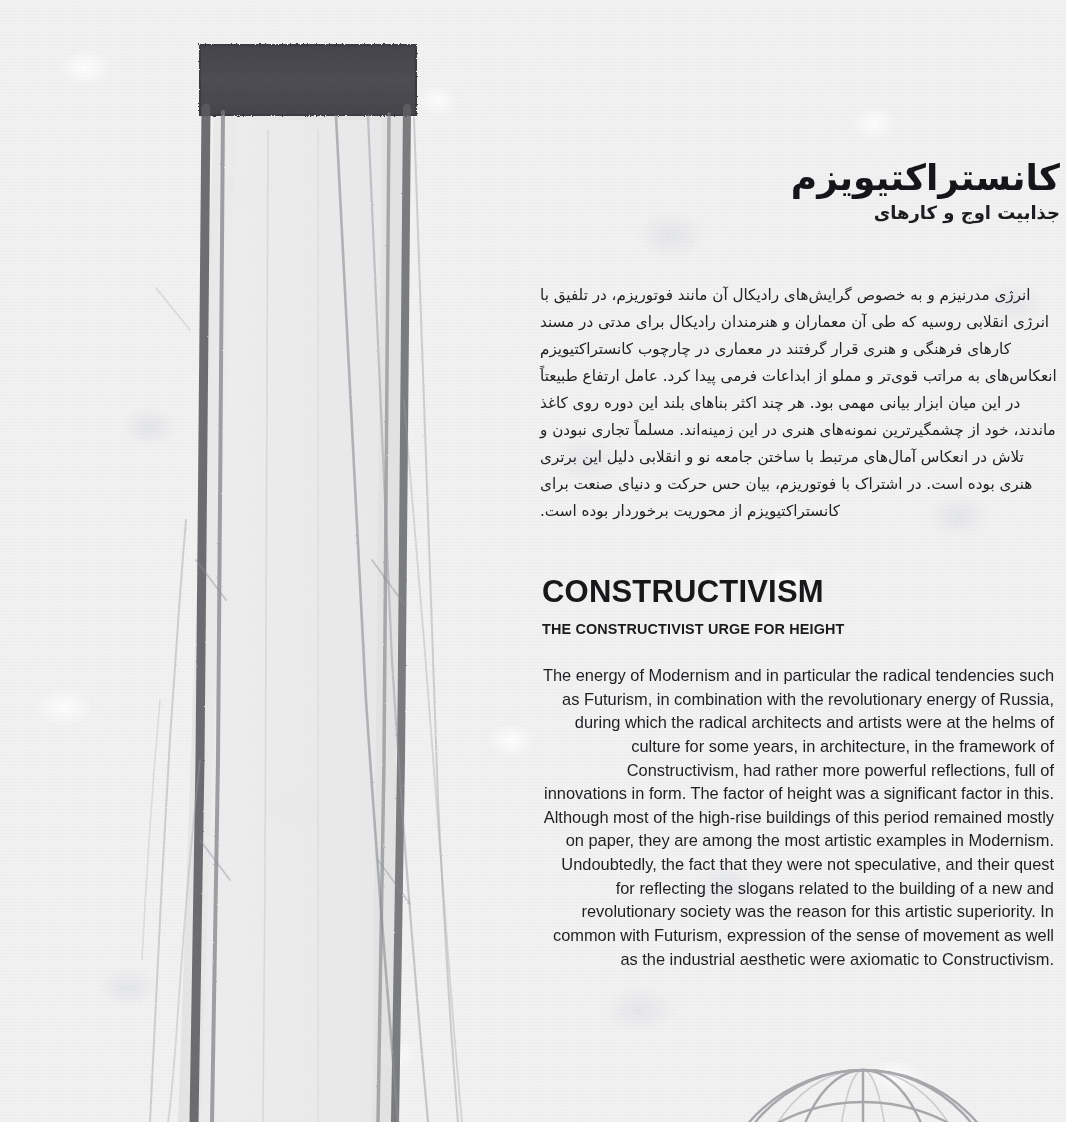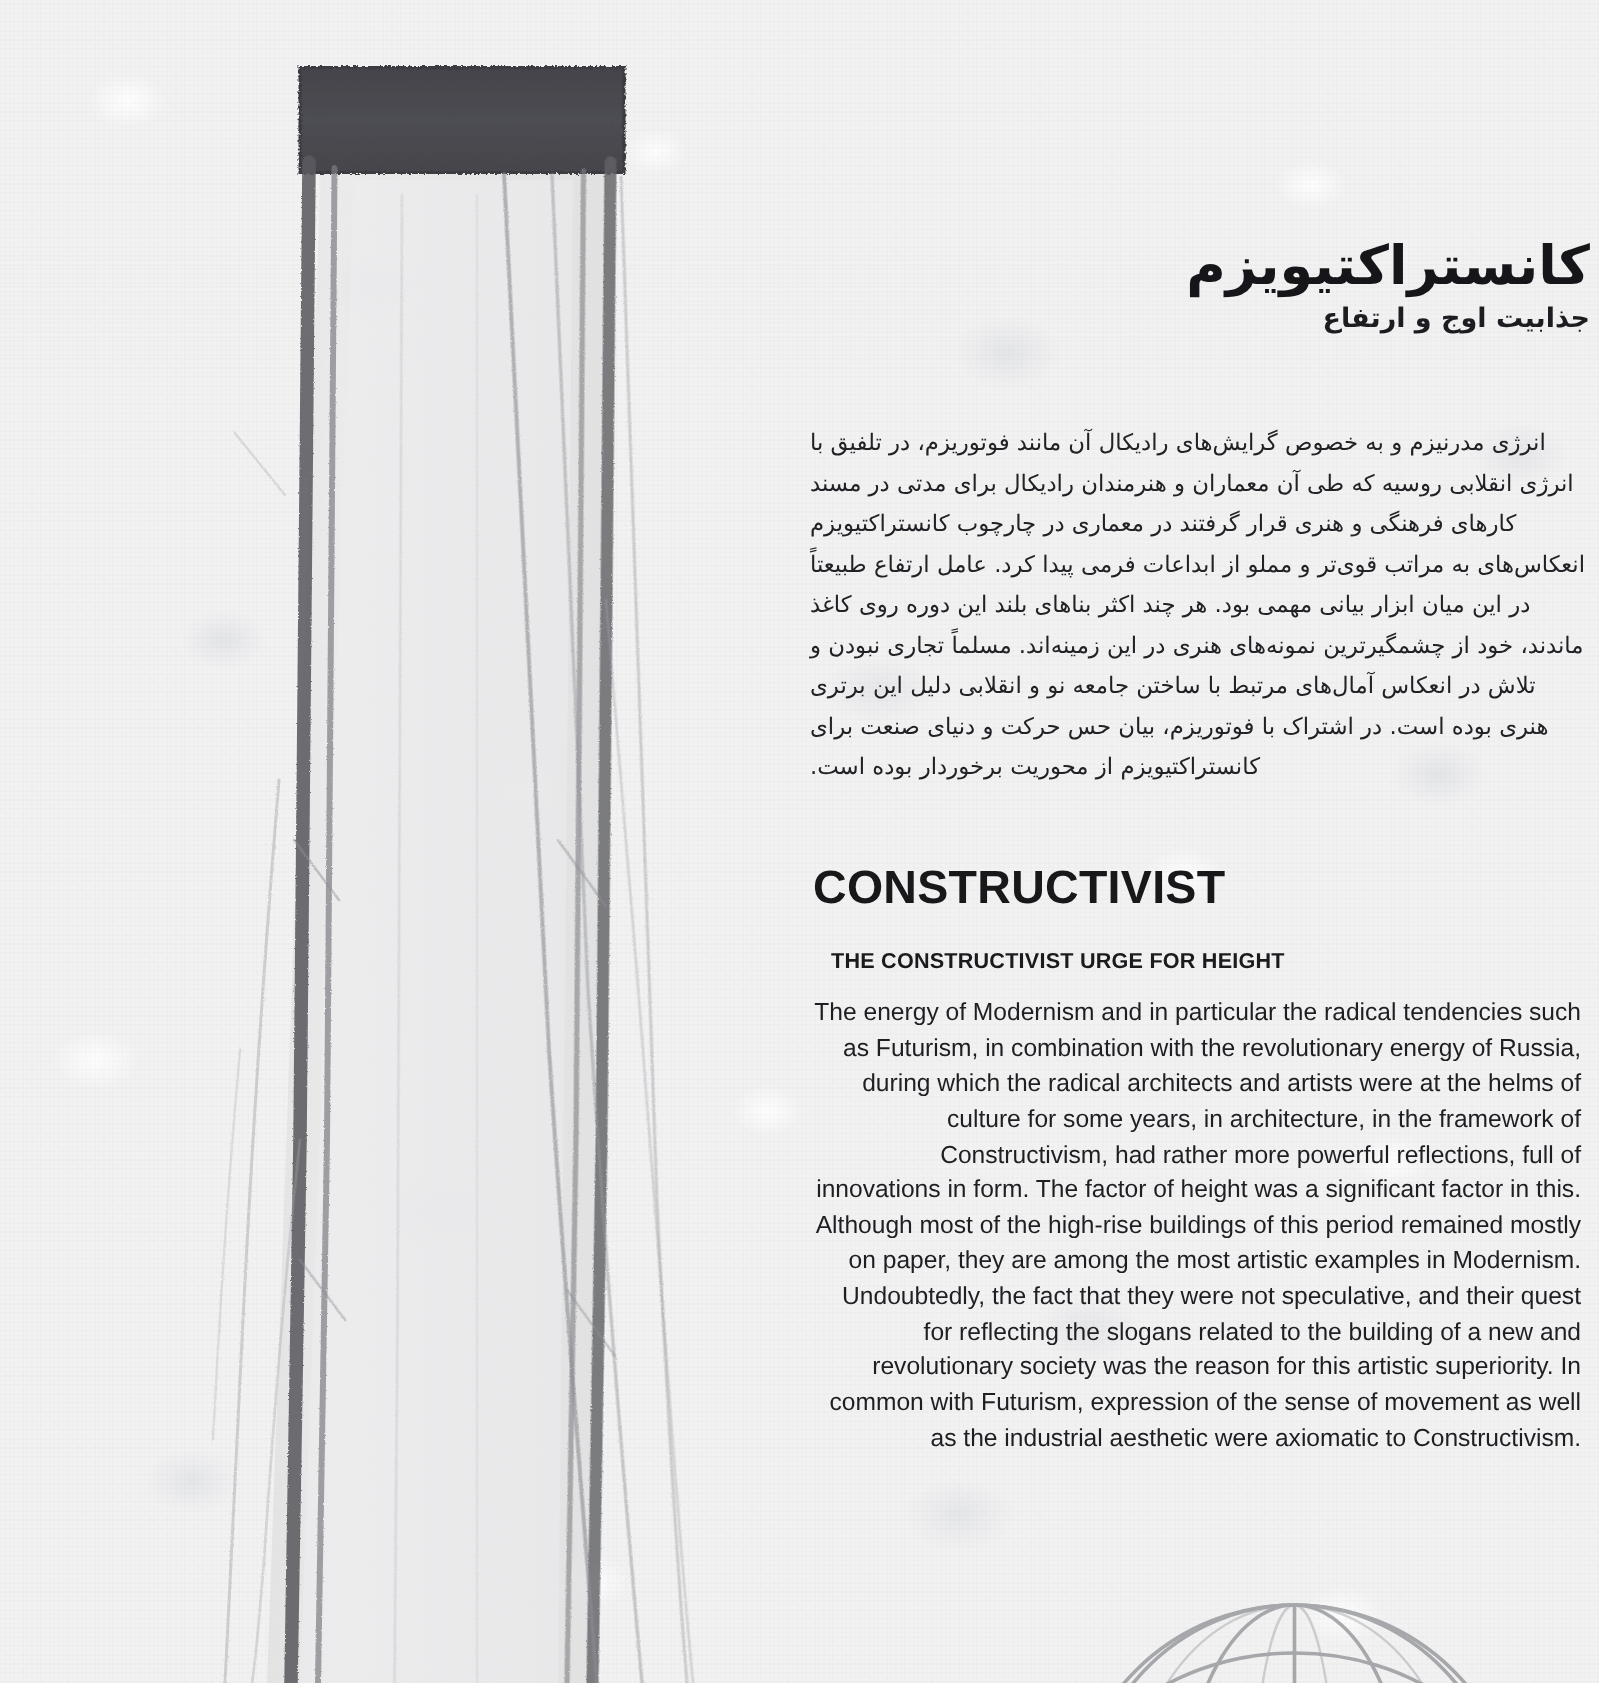--- a/index.html
+++ b/index.html
@@ -136,21 +136,21 @@
     font-size: 31px;
     font-weight: 700;
     letter-spacing: .2px;
     color: #18181b;
     line-height: 1.05;
   }
   .en-subtitle {
     position: absolute;
     top: 621px;
     left: 2px;
-    margin: 12px;
+    margin: 0;
     font-size: 14.4px;
     font-weight: 700;
     letter-spacing: .15px;
     color: #1b1b1e;
     line-height: 1.2;
   }
   .en-body {
     position: absolute;
     top: 664px;
     left: 2px;
@@ -248,25 +248,25 @@
         <ellipse cx="203" cy="200" rx="28" ry="150"></ellipse>
         <ellipse cx="203" cy="200" rx="112" ry="150"></ellipse>
       </g>
     </svg>
   </div>
 
   <div class="text-column">
 
     <div class="title-block">
       <h1 class="fa-title">کانستراکتیویزم</h1>
-      <h2 class="fa-subtitle">جذابیت اوج و ارتفاع</h2>
+      <h2 class="fa-subtitle">جذابیت اوج و کارهای</h2>
     </div>
 
     <p class="fa-body">انرژی مدرنیزم و به خصوص گرایش‌های رادیکال آن مانند فوتوریزم، در تلفیق با انرژی انقلابی روسیه که طی آن معماران و هنرمندان رادیکال برای مدتی در مسند کارهای فرهنگی و هنری قرار گرفتند در معماری در چارچوب کانستراکتیویزم انعکاس‌های به مراتب قوی‌تر و مملو از ابداعات فرمی پیدا کرد. عامل ارتفاع طبیعتاً در این میان ابزار بیانی مهمی بود. هر چند اکثر بناهای بلند این دوره روی کاغذ ماندند، خود از چشمگیرترین نمونه‌های هنری در این زمینه‌اند. مسلماً تجاری نبودن و تلاش در انعکاس آمال‌های مرتبط با ساختن جامعه نو و انقلابی دلیل این برتری هنری بوده است. در اشتراک با فوتوریزم، بیان حس حرکت و دنیای صنعت برای کانستراکتیویزم از محوریت برخوردار بوده است.</p>
 
-    <h2 class="en-title">CONSTRUCTIVIST</h2>
+    <h2 class="en-title">CONSTRUCTIVISM</h2>
 
     <h3 class="en-subtitle">THE CONSTRUCTIVIST URGE FOR HEIGHT</h3>
 
     <p class="en-body">The energy of Modernism and in particular the radical tendencies such as Futurism, in combination with the revolutionary energy of Russia, during which the radical architects and artists were at the helms of culture for some years, in architecture, in the framework of Constructivism, had rather more powerful reflections, full of innovations in form. The factor of height was a significant factor in this. Although most of the high-rise buildings of this period remained mostly on paper, they are among the most artistic examples in Modernism. Undoubtedly, the fact that they were not speculative, and their quest for reflecting the slogans related to the building of a new and revolutionary society was the reason for this artistic superiority. In common with Futurism, expression of the sense of movement as well as the industrial aesthetic were axiomatic to Constructivism.</p>
 
   </div>
 </div>
 
 </body></html>

